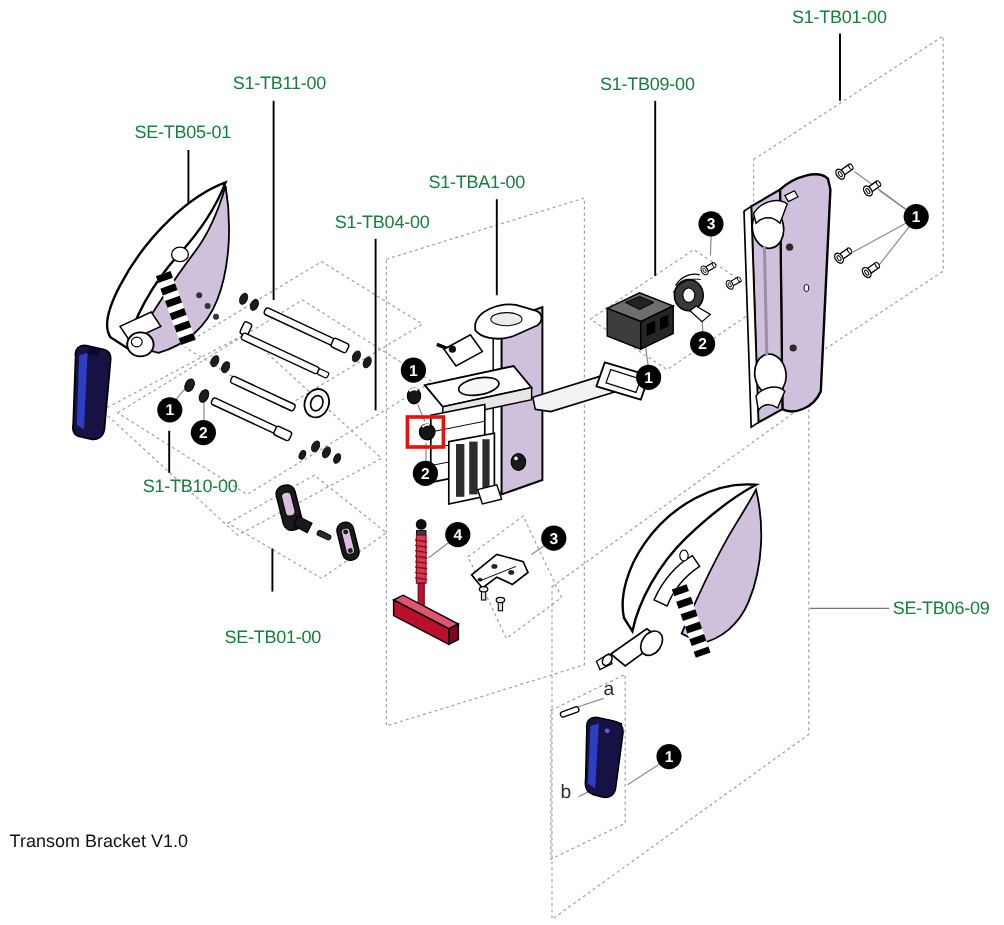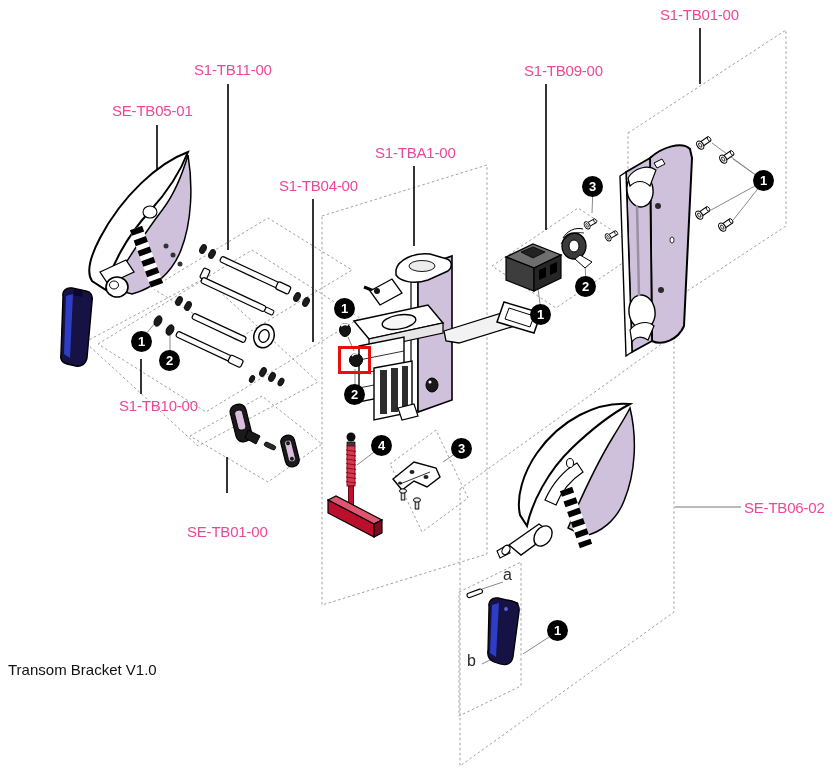--- a/index.html
+++ b/index.html
@@ -1,19 +1,19 @@
 <!DOCTYPE html>
 <html><head>
 <meta charset="utf-8">
 <style>
   html,body{margin:0;padding:0;background:#fff;}
   .stage{position:relative;width:837px;height:771px;background:#ffffff;overflow:hidden;
          font-family:"Liberation Sans",sans-serif;}
   .stage svg{position:absolute;left:0;top:0;}
-  .part-label{position:absolute;font-size:15px;color:#ec4899;white-space:nowrap;letter-spacing:-0.2px;}
+  .part-label{position:absolute;font-size:15px;color:#15803d;white-space:nowrap;letter-spacing:-0.2px;}
   .badge{position:absolute;width:21px;height:21px;border-radius:50%;background:#000;color:#fff;
          font-size:13px;font-weight:bold;line-height:21px;text-align:center;}
   .letter-label{position:absolute;font-size:16px;color:#2b2b2b;}
   .caption{position:absolute;font-size:15px;color:#111;white-space:nowrap;}
   .highlight-box{position:absolute;left:338px;top:346px;width:33px;height:28px;
                  border:3px solid #e8100c;box-sizing:border-box;background:transparent;}
 </style>
 </head>
 <body>
 
@@ -268,37 +268,37 @@
     <polygon points="492,605 499,603 496,657 490,653" fill="#2e3ec4"></polygon>
     <circle cx="506" cy="609" r="2" fill="#5560d8"></circle>
   </g>
 </svg>
 
 <div class="highlight-box"></div>
 
 <div class="part-label" style="left:660px;top:6px;">S1-TB01-00</div>
 <div class="part-label" style="left:194px;top:61px;">S1-TB11-00</div>
 <div class="part-label" style="left:112px;top:102px;">SE-TB05-01</div>
-<div class="part-label" style="left:524px;top:62px;">S1-TB09-00</div>
-<div class="part-label" style="left:375px;top:144px;">S1-TBA1-00</div>
+<div class="part-label" style="left:500px;top:62px;">S1-TB09-00</div>
+<div class="part-label" style="left:357px;top:144px;">S1-TBA1-00</div>
 <div class="part-label" style="left:279px;top:177px;">S1-TB04-00</div>
 <div class="part-label" style="left:104px;top:397px;margin-left:15px;">S1-TB10-00</div>
 <div class="part-label" style="left:187px;top:495px;margin-top:28px;">SE-TB01-00</div>
-<div class="part-label" style="left:744px;top:499px;">SE-TB06-02</div>
+<div class="part-label" style="left:744px;top:499px;">SE-TB06-09</div>
 
 <div class="badge" style="left:131px;top:331px;">1</div>
 <div class="badge" style="left:159px;top:350px;">2</div>
 <div class="badge" style="left:334px;top:298px;">1</div>
 <div class="badge" style="left:344px;top:384px;">2</div>
 <div class="badge" style="left:371px;top:435px;">4</div>
 <div class="badge" style="left:451px;top:438px;">3</div>
 <div class="badge" style="left:582px;top:176px;">3</div>
 <div class="badge" style="left:575px;top:276px;">2</div>
 <div class="badge" style="left:530px;top:304px;">1</div>
 <div class="badge" style="left:753px;top:170px;">1</div>
 <div class="badge" style="left:547px;top:620px;">1</div>
 
 <div class="letter-label" style="left:503px;top:566px;">a</div>
 <div class="letter-label" style="left:467px;top:652px;">b</div>
 
-<div class="caption" style="left:8px;top:661px;text-align:center;">Transom Bracket V1.0</div>
+<div class="caption" style="left:8px;top:693px;text-align:center;">Transom Bracket V1.0</div>
 
 </div>
 
 </body></html>

